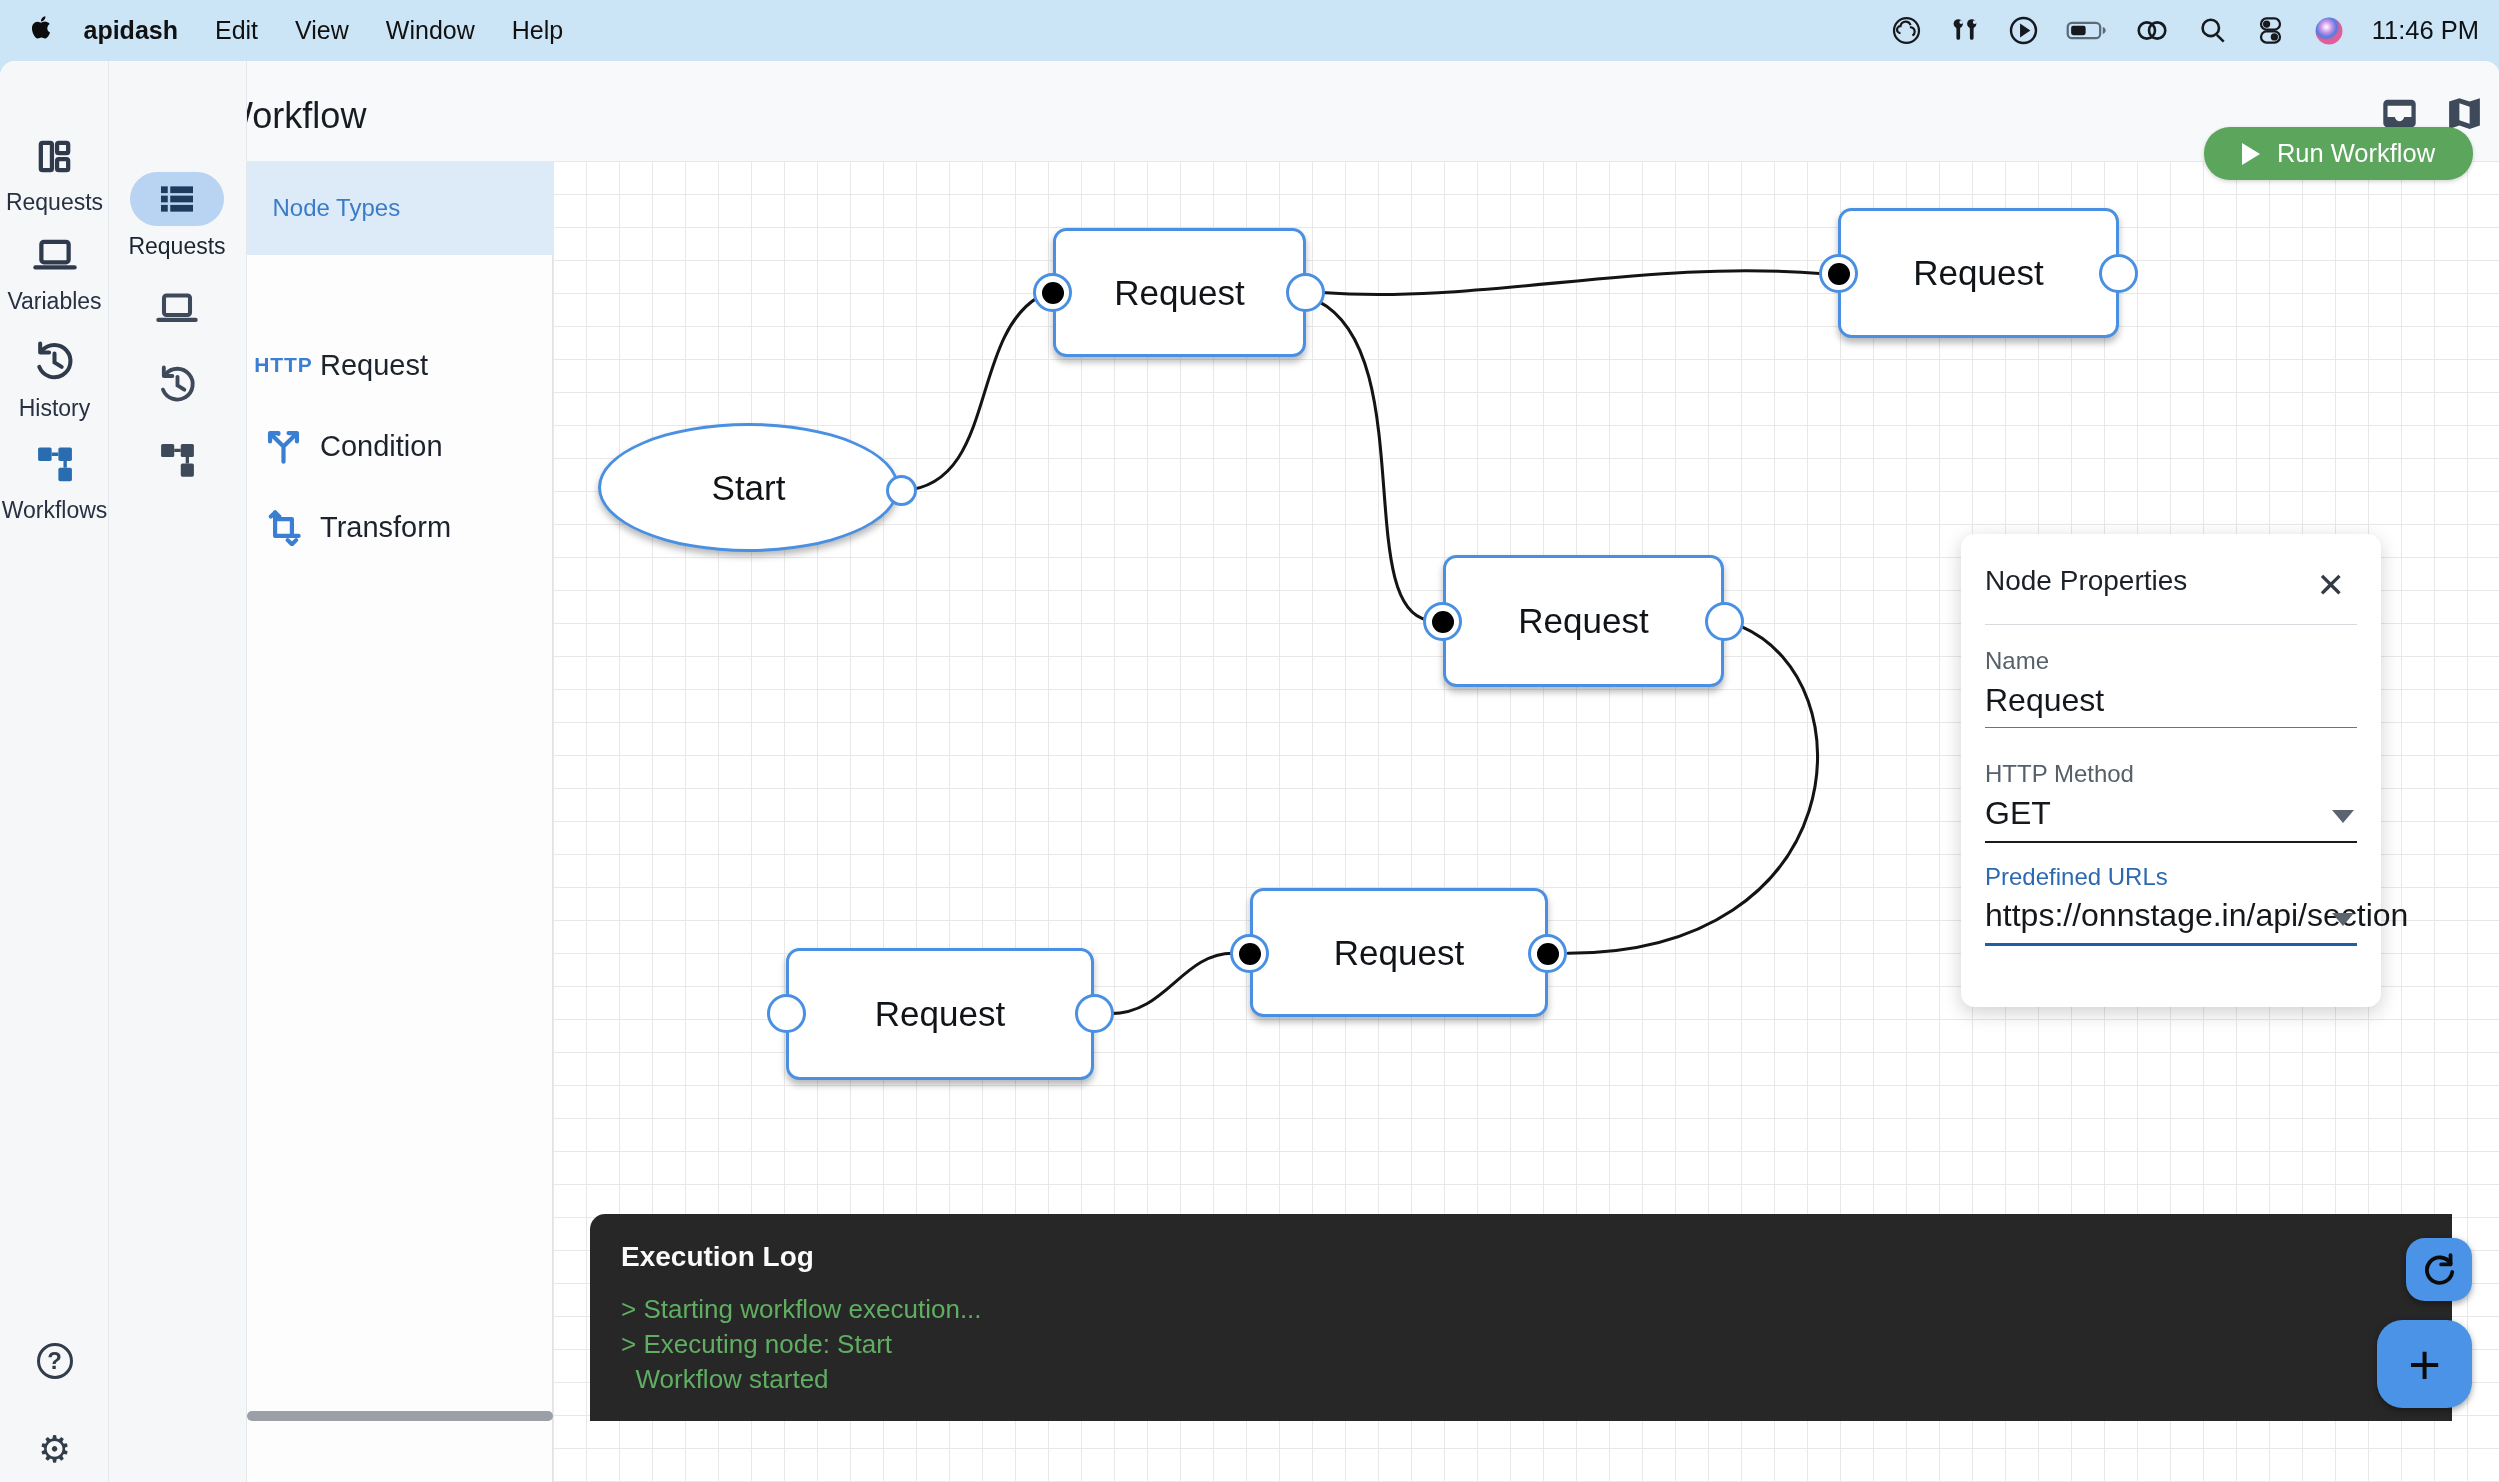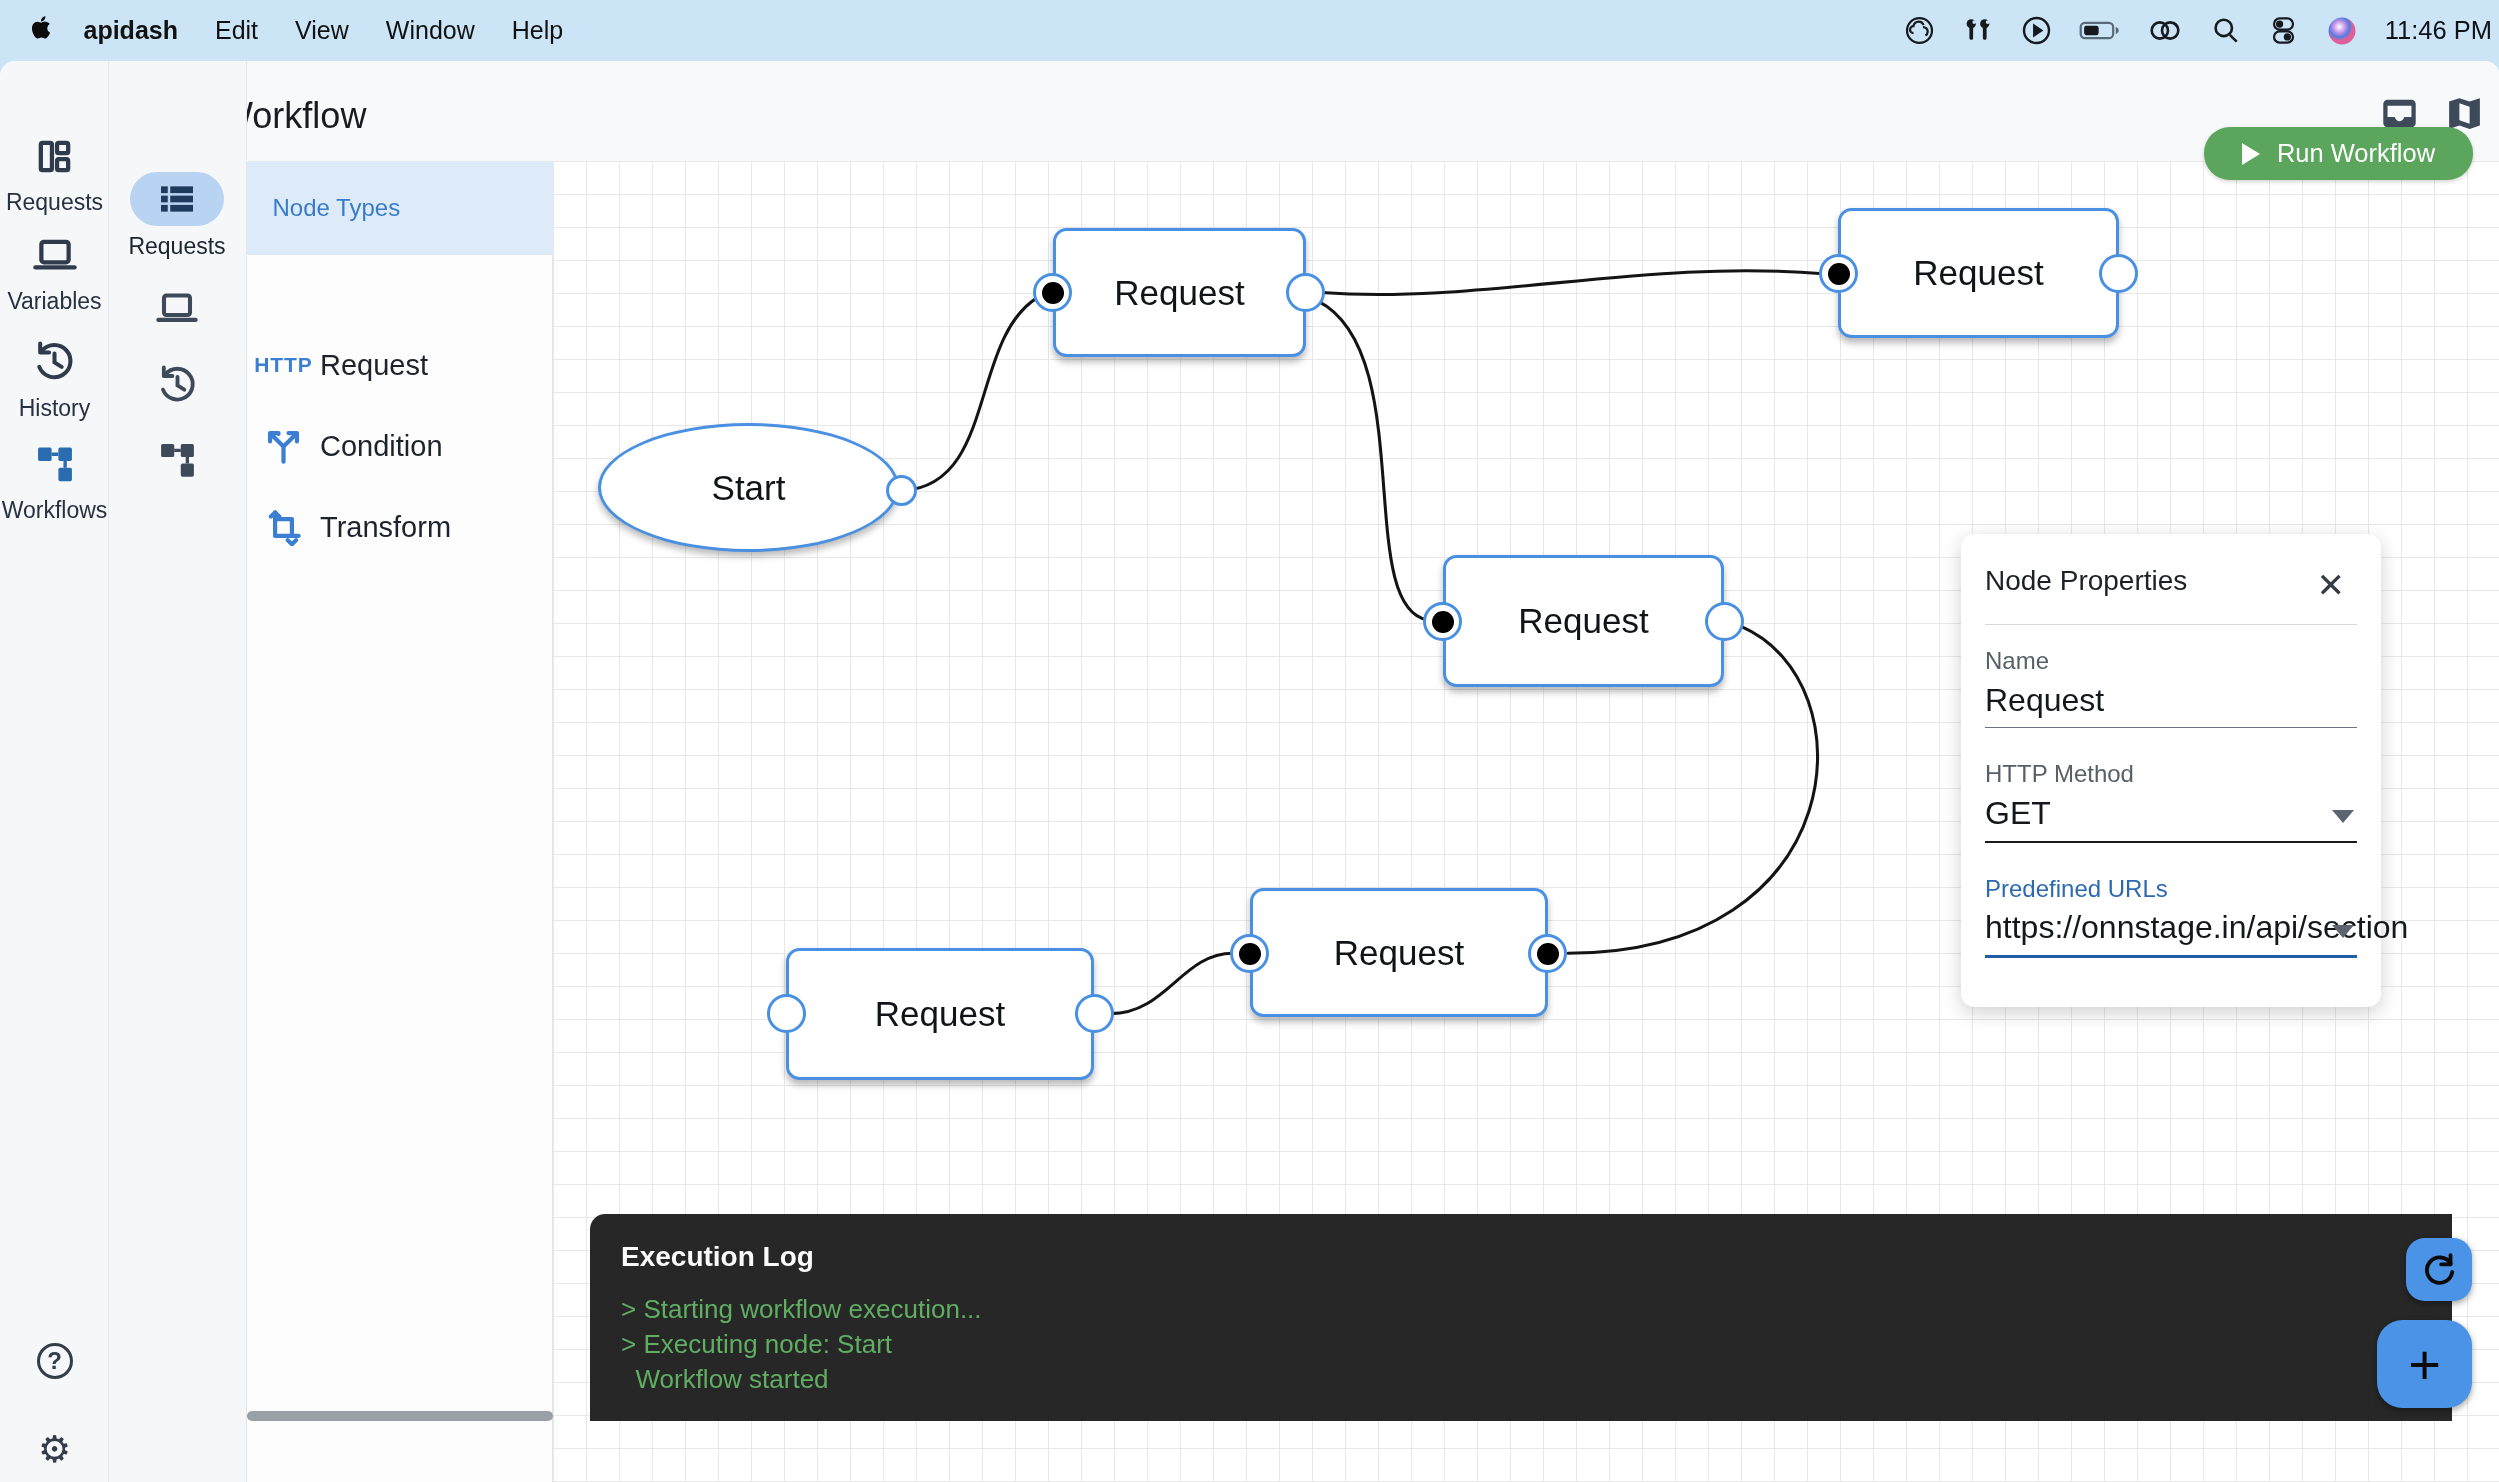--- a/index.html
+++ b/index.html
@@ -6,21 +6,21 @@
   html,body { width:2500px; height:1483px; overflow:hidden;
     font-family:"Liberation Sans", sans-serif; background:#cbe4f6; }
 
   
   .menubar { position:absolute; left:0; top:0; width:2500px; height:61px;
     background:#cbe4f6; display:flex; align-items:center; color:#111;
     font-size:25px; }
   .menubar .apple { margin-left:29px; }
   .menu-item { margin-left:37px; }
   .menu-item.app { font-weight:700; margin-left:29px; }
-  .menubar-right { position:absolute; right:8px; top:0; height:61px;
+  .menubar-right { position:absolute; right:21px; top:0; height:61px;
     display:flex; align-items:center; gap:27px; }
   .status-icon { display:flex; align-items:center; }
   .clock { font-size:25.5px; font-weight:500; color:#0e1116; }
 
   
   .window { position:absolute; left:0; top:61px; width:2500px; height:1422px;
     background:#f8f9fb; border-radius:15.3px 15.3px 0 0; overflow:hidden; }
 
   .traffic { position:absolute; top:18.7px; left:8.5px; display:flex; gap:12px; }
   .light { width:16px; height:16px; border-radius:50%; }
@@ -430,21 +430,21 @@
   <div class="fld-value u-gray">
     <span>Request</span>
   </div>
 
   <div class="fld-label" style="margin-top:32px">HTTP Method</div>
   <div class="fld-value u-dark">
     <span>GET</span>
     <span class="caret"></span>
   </div>
 
-  <div class="fld-label blue" style="margin-top:32px">Predefined URLs</div>
+  <div class="fld-label blue" style="margin-top:20px">Predefined URLs</div>
   <div class="fld-value u-blue">
     <span>https://onnstage.in/api/section</span>
     <span class="caret"></span>
   </div>
 </div>
 
 <div class="log">
   <div class="log-title">Execution Log</div>
   <div class="log-lines">&gt; Starting workflow execution...
 &gt; Executing node: Start

